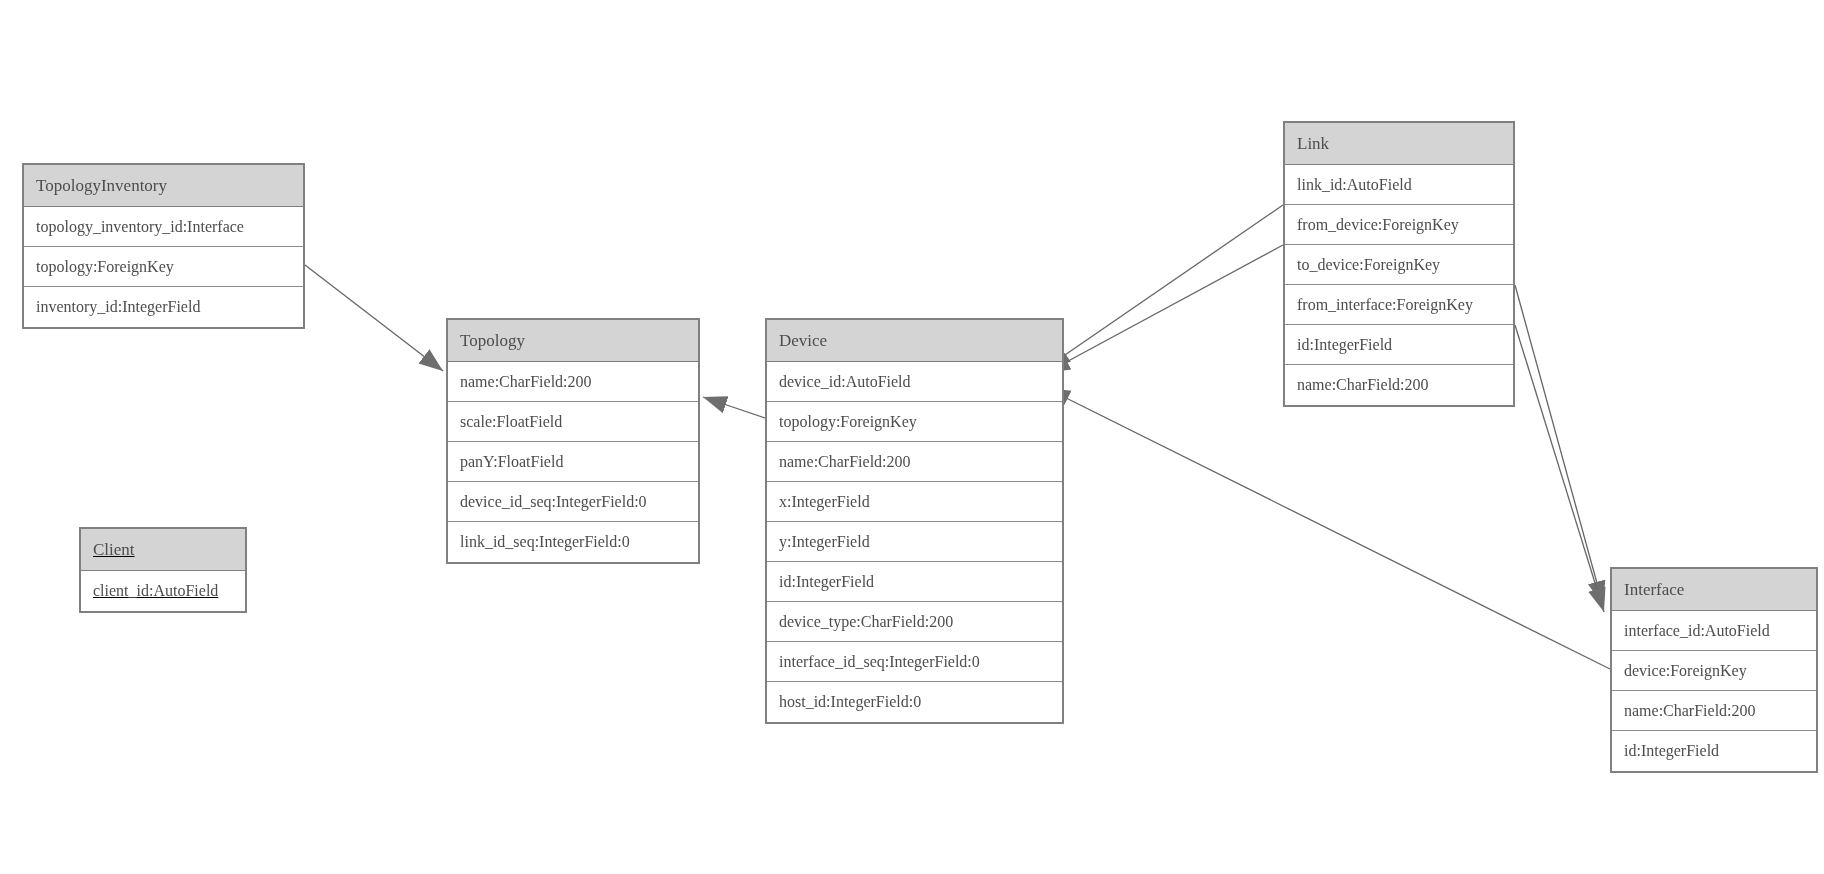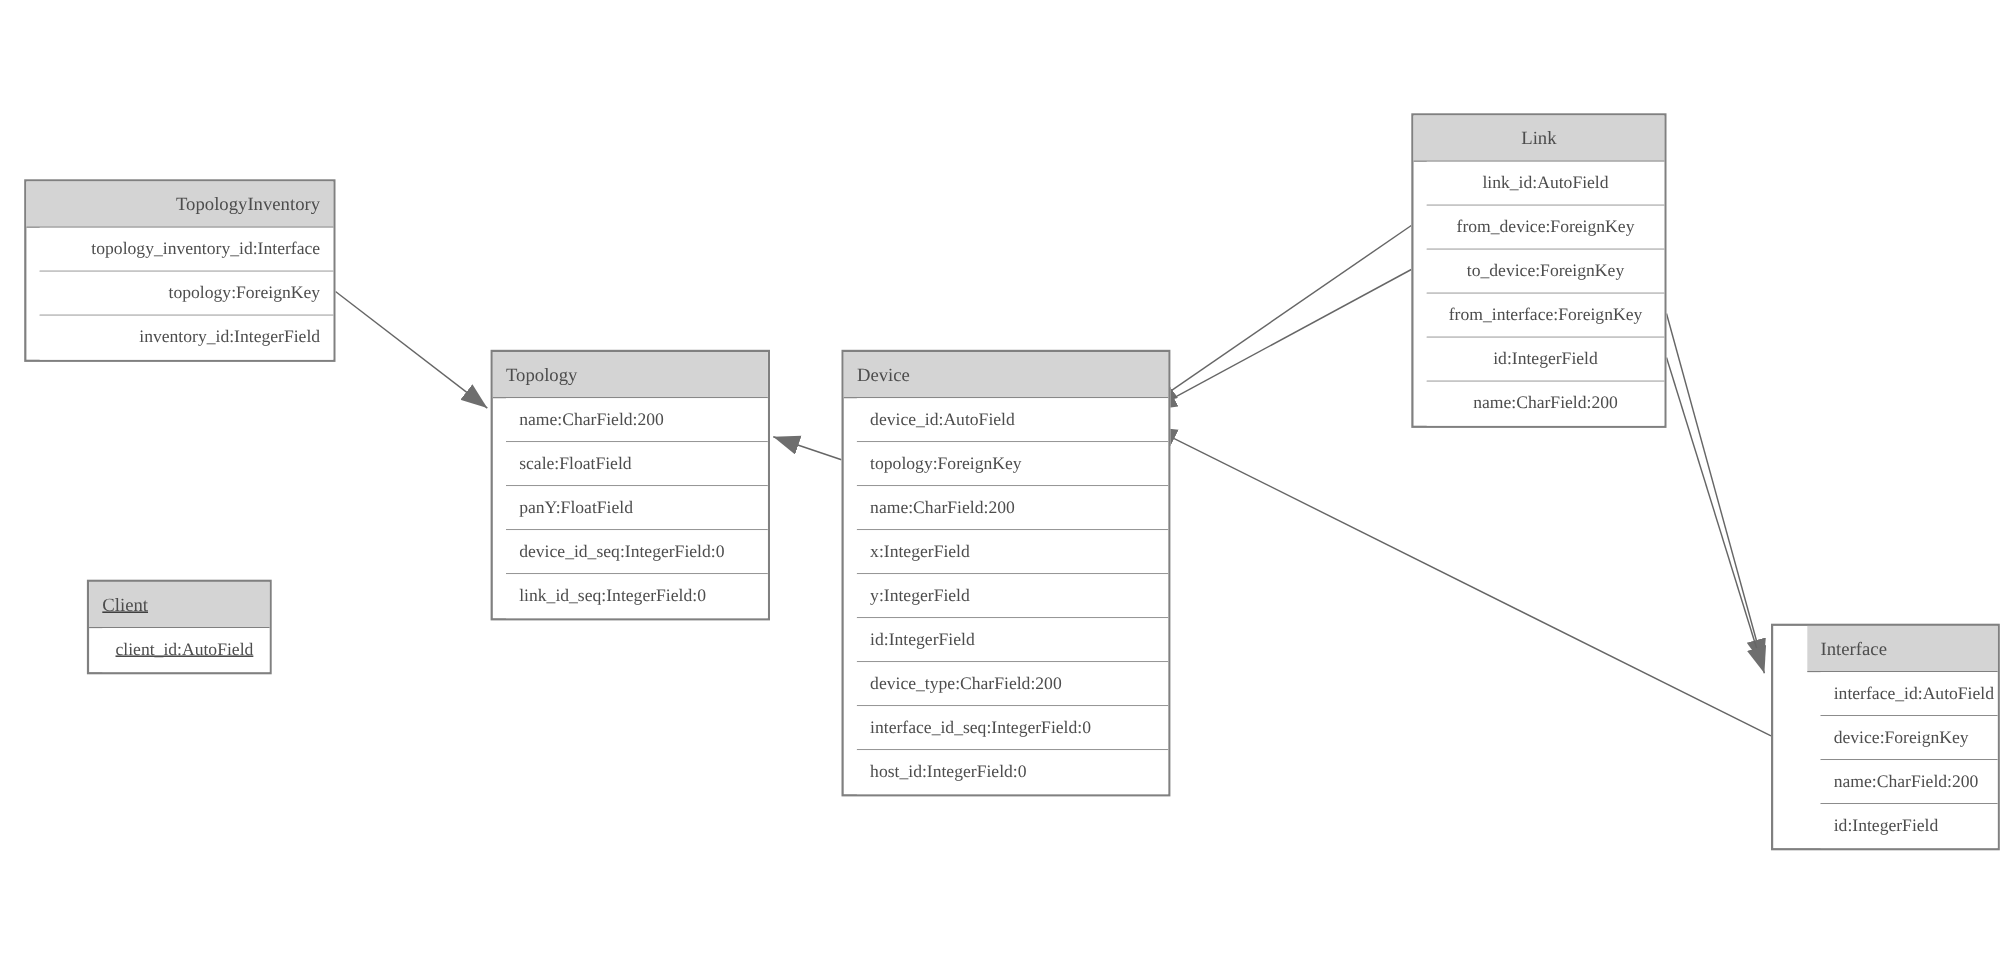--- a/index.html
+++ b/index.html
@@ -36,30 +36,30 @@
     color: var(--text);
     white-space: nowrap; overflow: hidden;
   }
   .entity-row {
     height: 40px; line-height: 40px;
     padding: 0 12px;
     font-size: 16px;
     color: var(--text);
     border-bottom: 1px solid var(--row_divider);
     background: #ffffff;
-    white-space: nowrap; overflow: hidden; margin-left: 12px;
+    white-space: nowrap; overflow: hidden;
   }
   .entity-row:last-child { border-bottom: none; }
   
-  #t-topologyinventory { left: 22px;   top: 163px; width: 283px; text-align: right; }
+  #t-topologyinventory { left: 22px;   top: 163px; width: 283px; }
   #t-topology          { left: 446px;  top: 318px; width: 254px; }
   #t-client            { left: 79px;   top: 527px; width: 168px; text-decoration: underline; }
   #t-device            { left: 765px;  top: 318px; width: 299px; }
-  #t-link              { left: 1283px; top: 103px; width: 232px; text-align: center; }
-  #t-interface         { left: 1610px; top: 567px; width: 208px; padding-left: 31px; }
+  #t-link              { left: 1283px; top: 121px; width: 232px; }
+  #t-interface         { left: 1610px; top: 567px; width: 208px; }
 </style>
 </head>
 <body>
 
 <div class="canvas">
 
   <svg class="edges" width="1824" height="874" viewBox="0 0 1824 874" xmlns="http://www.w3.org/2000/svg">
     <defs>
       <marker id="arrow" markerUnits="userSpaceOnUse" markerWidth="26" markerHeight="20" refX="24" refY="9" orient="auto">
         <path class="arrowhead" d="M0,0 L24,9 L0,18 Z"></path>

